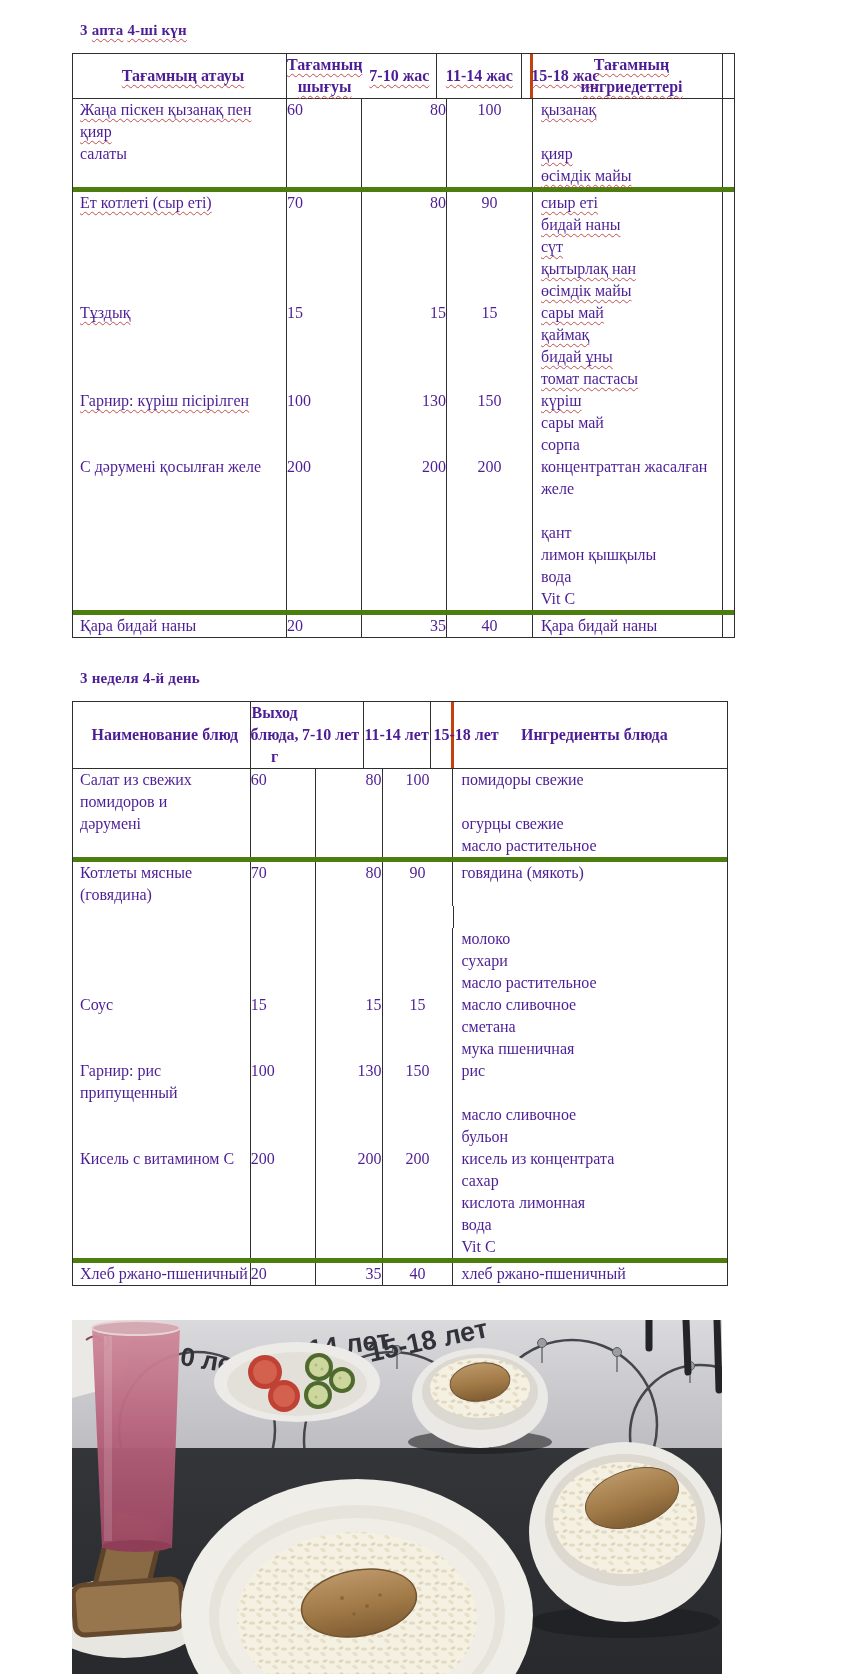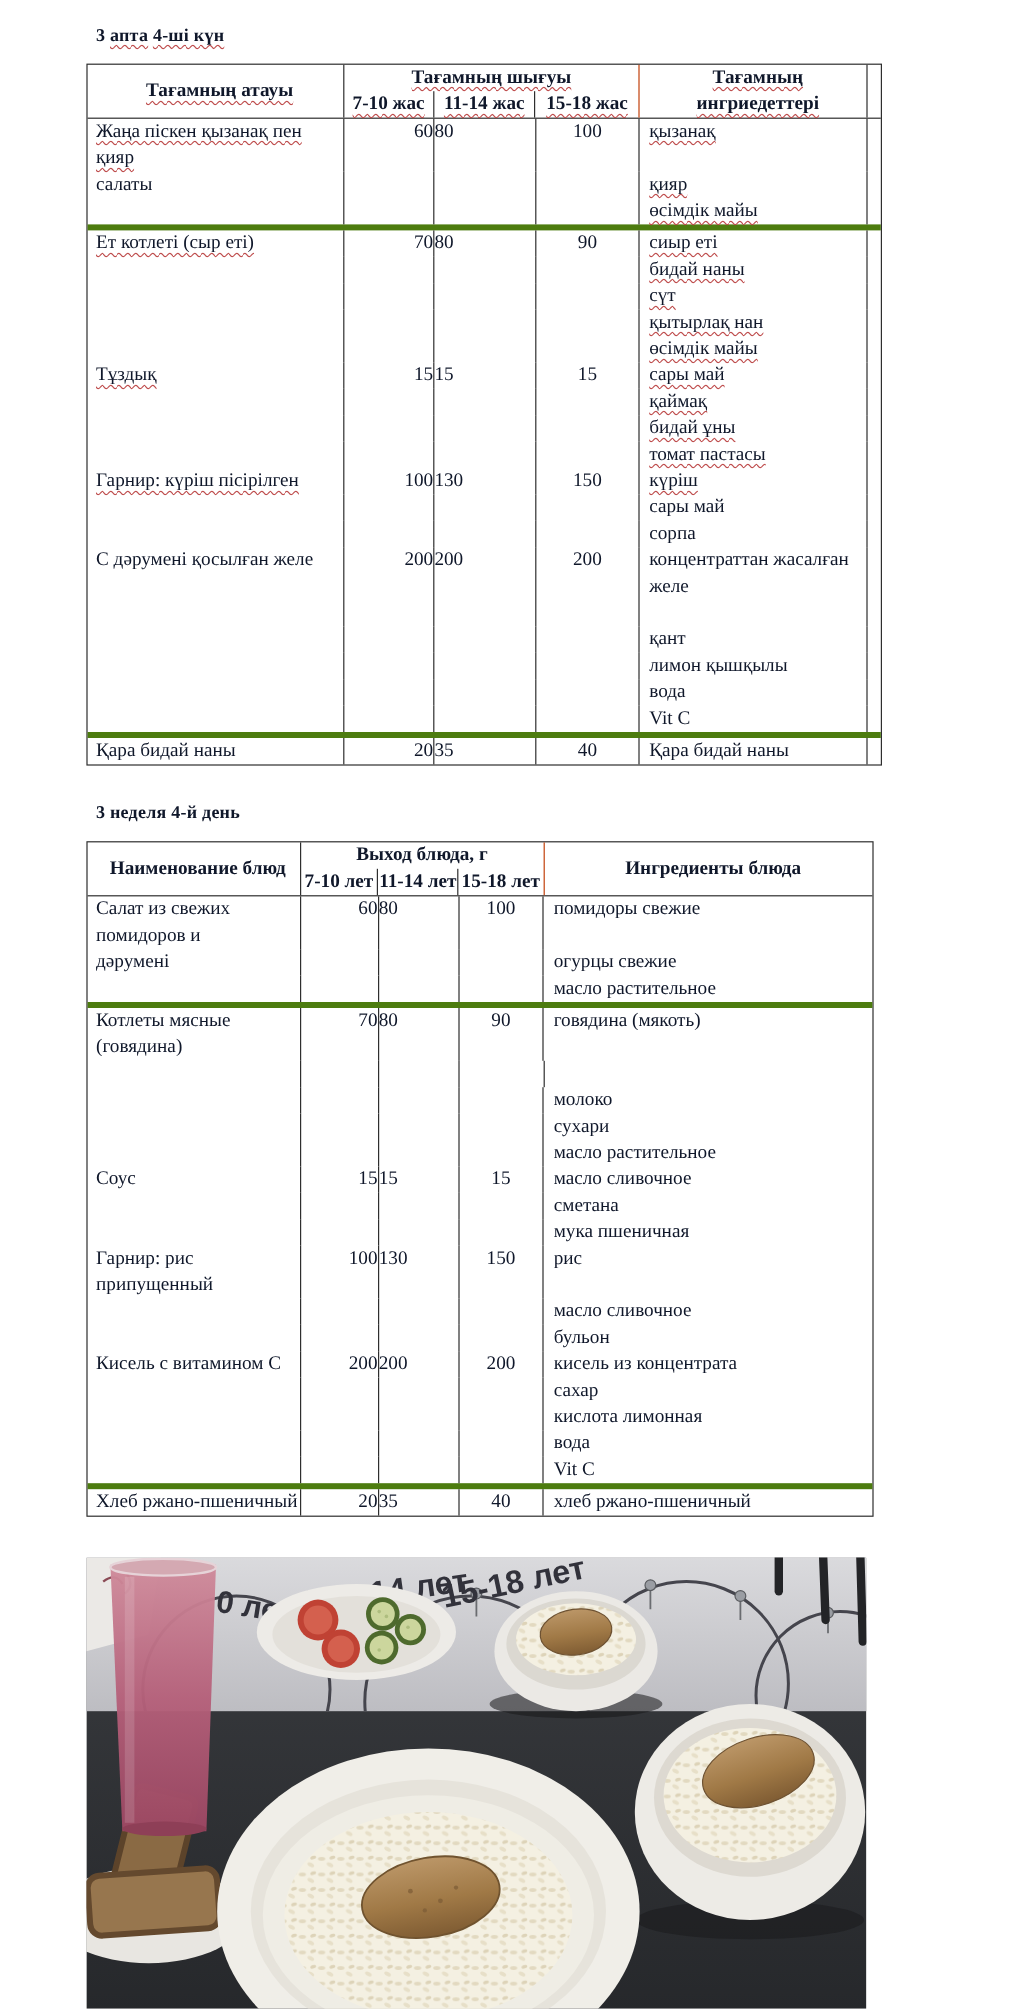--- a/index.html
+++ b/index.html
@@ -1,36 +1,36 @@
 <!DOCTYPE html>
 <html><head>
 <meta charset="utf-8">
 <style>
   *{box-sizing:border-box;margin:0;padding:0}
   html,body{background:#ffffff}
-  .page{width:850px;height:1674px;background:#fff;font-family:"Liberation Serif",serif;color:#0f172a;overflow:hidden}
+  .page{width:850px;height:1674px;background:#fff;font-family:"Liberation Serif",serif;color:#4c1d95;overflow:hidden}
   .content{padding:16px 0 0 72px}
   .doc-title{font-weight:bold;font-size:15px;margin:6px 0 14px 8px;letter-spacing:.2px}
   .doc-title.second{margin-top:32px;margin-bottom:14px}
   .wv{text-decoration-line:underline;text-decoration-style:wavy;text-decoration-color:#bf4e4e;text-decoration-thickness:1px;text-underline-offset:3px}
   .tbl{border:1px solid #2e2e2e;font-size:16px;background:#fff}
   .t0{width:663px;--wd:214px;--wa:75px;--wb:85px;--wc:86px;--wi:190px;--wt:11px}
   .t1{width:656px;--wd:178px;--wa:65px;--wb:67px;--wc:71px;--wi:274px;--wt:0px}
   .trow{display:flex}
   .c{border-right:1px solid #2e2e2e;min-height:22px;line-height:22px}
   .c.last{border-right:none}
   .c.name{width:var(--wd);padding-left:7px}
-  .c.n1{width:var(--wa);text-align:right}
-  .c.n2{width:var(--wb);text-align:left}
+  .c.n1{width:var(--wa);text-align:left}
+  .c.n2{width:var(--wb);text-align:right}
   .c.n3{width:var(--wc);text-align:center}
   .c.ingr{width:var(--wi);padding-left:8px}
   .c.trail{width:var(--wt)}
   .thead{border-bottom:1px solid #2e2e2e;font-weight:bold}
   .thead .hc{display:flex;align-items:center;justify-content:center;text-align:center}
-  .midwrap{display:flex;flex-direction:column;width:calc(var(--wa) + var(--wb) + var(--wc));border-right:1px solid #c2410c}
+  .midwrap{display:flex;flex-direction:row;width:calc(var(--wa) + var(--wb) + var(--wc));border-right:3px solid #c2410c}
   .spanhdr{min-height:22px;line-height:22px}
   .ages{display:flex;flex:1}
   .ages .c{min-height:22px}
   .sect.sb{border-bottom:5px solid #4d7c0f}
   .photo{margin-top:34px;width:650px;height:437px;line-height:0}
 </style>
 </head>
 <body>
 
 <div class="page">

